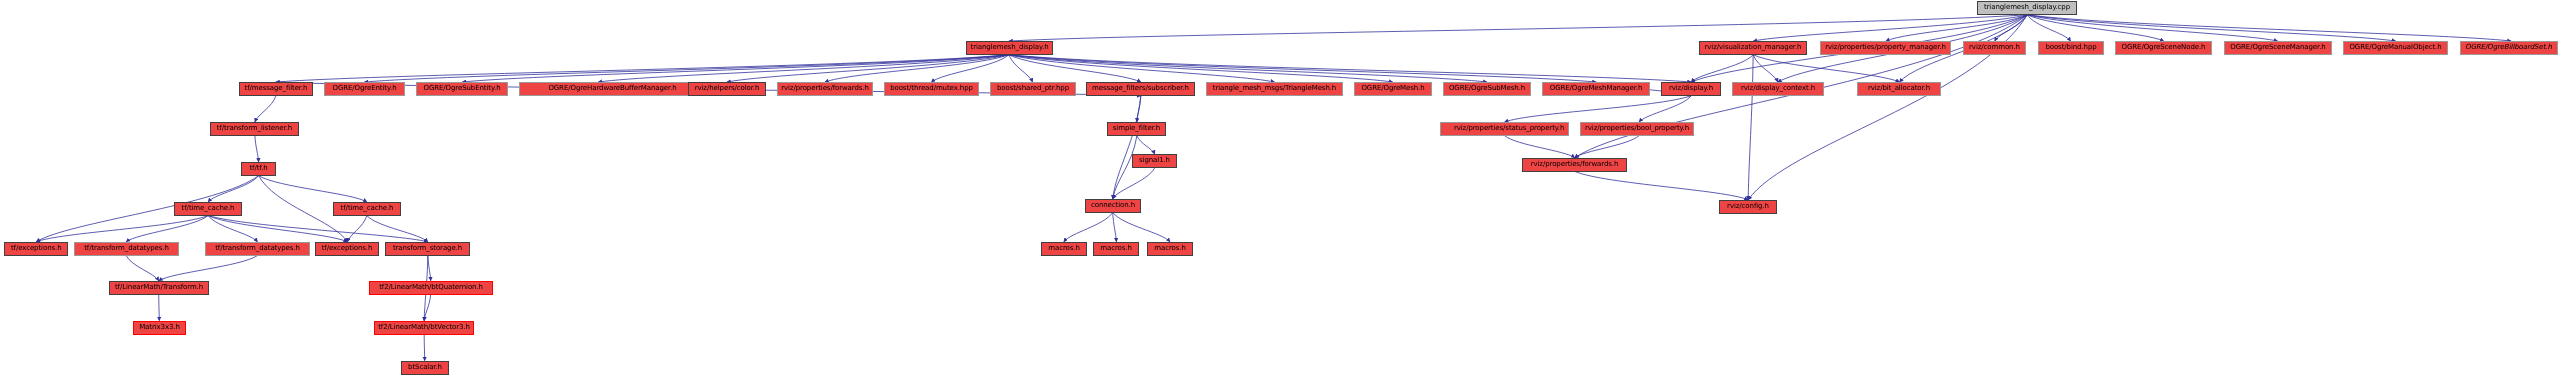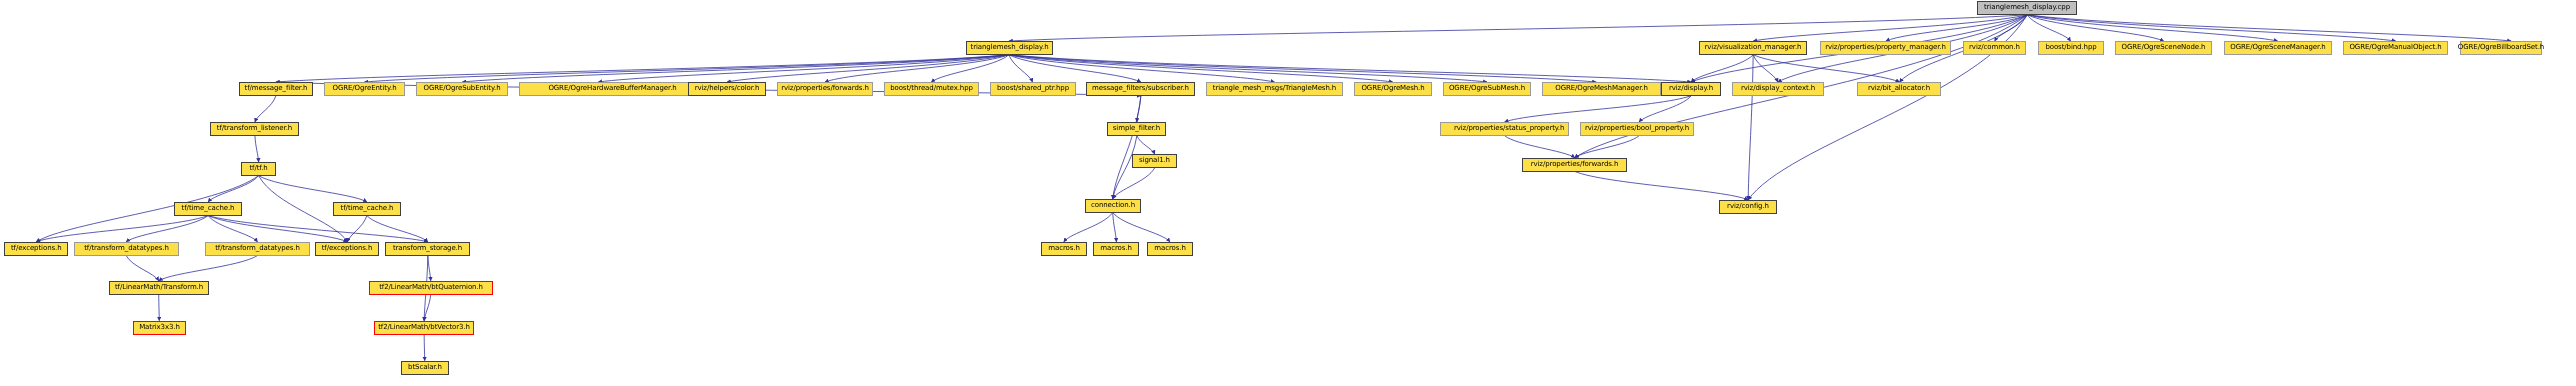--- a/index.html
+++ b/index.html
@@ -19,21 +19,21 @@
     height:387px;
     pointer-events:none;
   }
   .node{
     position:absolute;
     box-sizing:border-box;
     display:flex;
     align-items:center;
     justify-content:center;
     height:13.7px;
-    background:#fde047;
+    background:#ef4444;
     border:0.5px solid #9a9a9a;
     color:#000000;
     font-size:7px;
     line-height:1;
     white-space:nowrap;
     padding:0 3.7px;
     z-index:5;
     letter-spacing:-0.1px;
   }
   .node.thick{ border:1.1px solid #404040; }
@@ -145,21 +145,21 @@
       </div>
       <div class="node " style="left: 2115px; top: 41px; width: 97px;">
         <span class="node-label">OGRE/OgreSceneNode.h</span>
       </div>
       <div class="node " style="left: 2224px; top: 41px; width: 108px;">
         <span class="node-label">OGRE/OgreSceneManager.h</span>
       </div>
       <div class="node " style="left: 2343px; top: 41px; width: 105px;">
         <span class="node-label">OGRE/OgreManualObject.h</span>
       </div>
-      <div class="node " style="left: 2460px; top: 41px; width: 82px;">
+      <div class="node " style="left: 2460px; top: 41px; width: 98px; font-style: italic;">
         <span class="node-label">OGRE/OgreBillboardSet.h</span>
       </div>
       <div class="node thick" style="left: 239px; top: 82px; width: 74px;">
         <span class="node-label">tf/message_filter.h</span>
       </div>
       <div class="node " style="left: 324px; top: 82px; width: 81px;">
         <span class="node-label">OGRE/OgreEntity.h</span>
       </div>
       <div class="node " style="left: 416px; top: 82px; width: 92px;">
         <span class="node-label">OGRE/OgreSubEntity.h</span>
@@ -184,21 +184,21 @@
       </div>
       <div class="node " style="left: 1206px; top: 82px; width: 137px;">
         <span class="node-label">triangle_mesh_msgs/TriangleMesh.h</span>
       </div>
       <div class="node " style="left: 1354px; top: 82px; width: 78px;">
         <span class="node-label">OGRE/OgreMesh.h</span>
       </div>
       <div class="node " style="left: 1443px; top: 82px; width: 88px;">
         <span class="node-label">OGRE/OgreSubMesh.h</span>
       </div>
-      <div class="node " style="left: 1542px; top: 82px; width: 119px;">
+      <div class="node " style="left: 1542px; top: 82px; width: 108px;">
         <span class="node-label">OGRE/OgreMeshManager.h</span>
       </div>
       <div class="node thick" style="left: 1661px; top: 82px; width: 60px;">
         <span class="node-label">rviz/display.h</span>
       </div>
       <div class="node " style="left: 1732px; top: 82px; width: 92px;">
         <span class="node-label">rviz/display_context.h</span>
       </div>
       <div class="node " style="left: 1857px; top: 82px; width: 84px;">
         <span class="node-label">rviz/bit_allocator.h</span>

